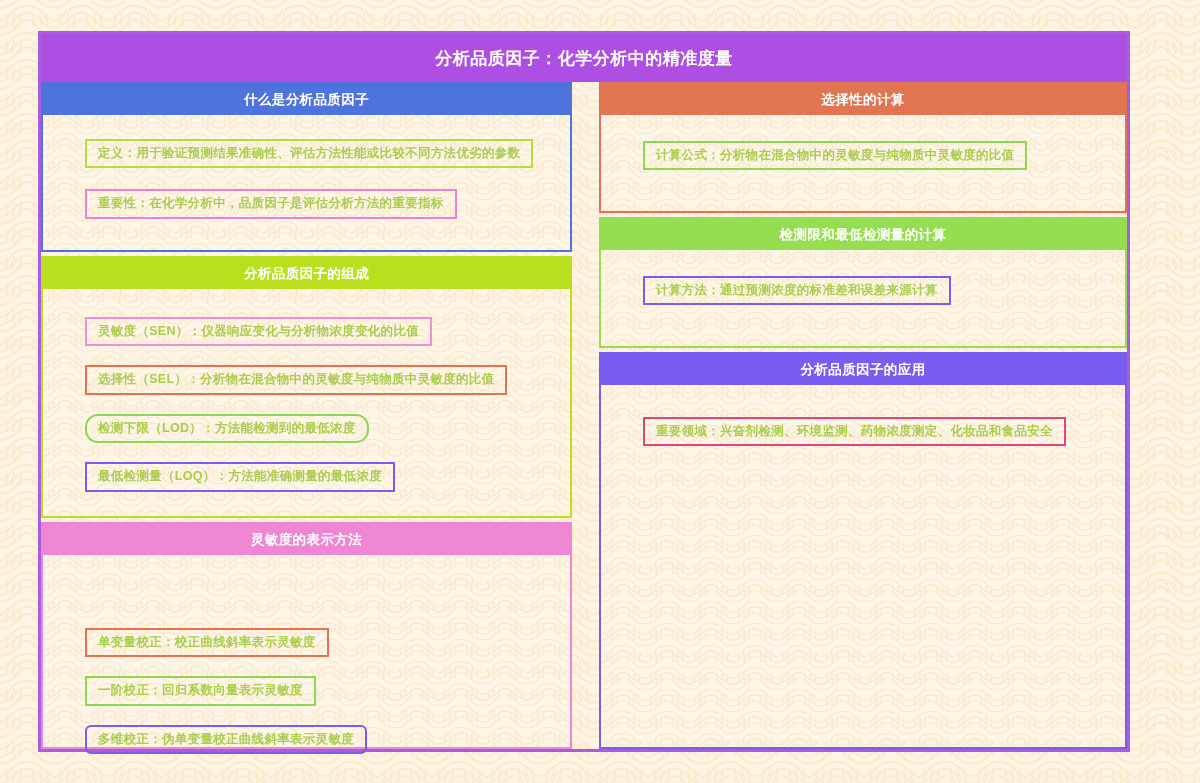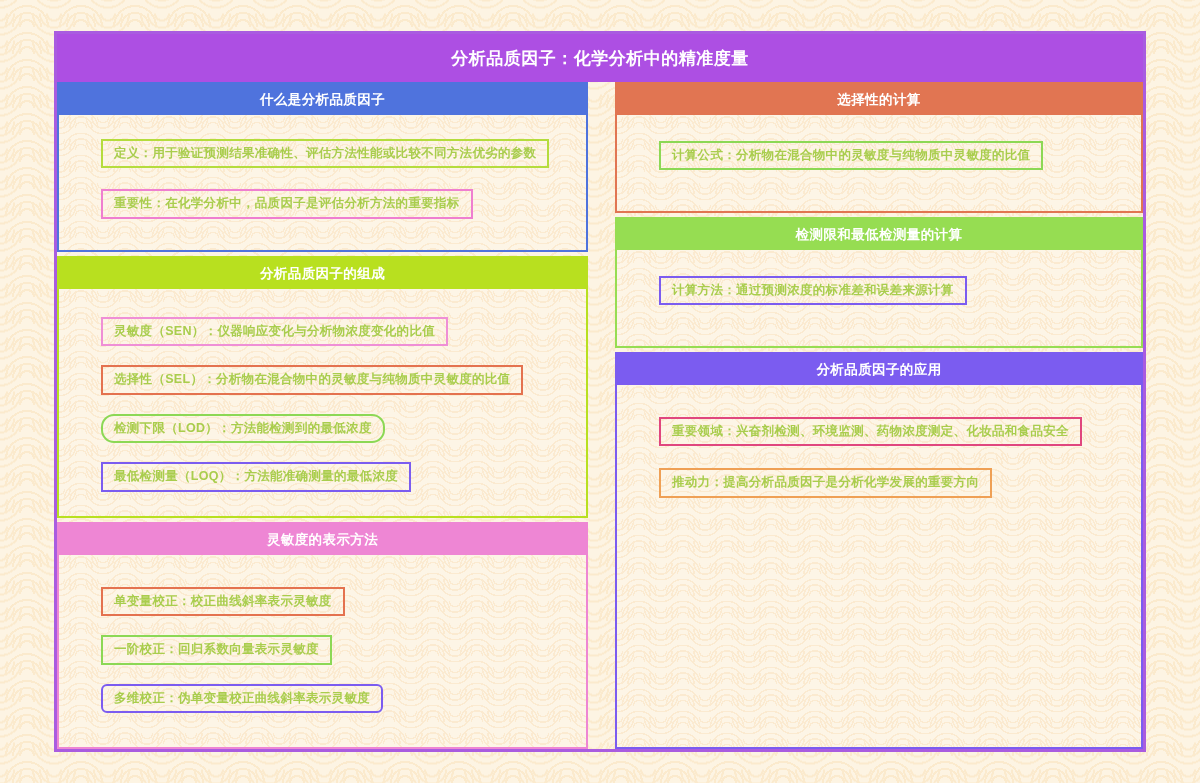--- a/index.html
+++ b/index.html
@@ -17,21 +17,21 @@
       radial-gradient(circle at 50% 100%, transparent 0 6px, #fbeacd 6px 8px, transparent 8px 13px, #fbeacd 13px 15px, transparent 15px 20px, #fbeacd 20px 22px, transparent 22px 27px),
       radial-gradient(circle at 50% 0%, transparent 0 6px, #fbeacd 6px 8px, transparent 8px 13px, #fbeacd 13px 15px, transparent 15px 20px, #fbeacd 20px 22px, transparent 22px 27px);
     background-size: 54px 27px;
     background-position: 0 0, 27px 13.5px;
     position: relative;
   }
 
   
   .mindmap {
     position: absolute;
-    left: 54px;
+    left: 38px;
     top: 31px;
     width: 1092px;
     height: 721px;
     border: 3px solid #a95ce0;
     background: transparent;
     display: flex;
     flex-direction: column;
   }
 
   
@@ -153,21 +153,21 @@
       <div class="section sec-comp" style="border-color: rgb(184, 224, 31);">
         <div class="section-header" style="background: rgb(184, 224, 31);">分析品质因子的组成</div>
         <div class="section-body">
           <div class="item" style="border-color: rgb(239, 143, 214); color: rgb(169, 205, 77);">灵敏度（SEN）：仪器响应变化与分析物浓度变化的比值</div>
           <div class="item" style="border-color: rgb(228, 114, 79); color: rgb(169, 205, 77);">选择性（SEL）：分析物在混合物中的灵敏度与纯物质中灵敏度的比值</div>
           <div class="item" style="border-color: rgb(140, 216, 85); color: rgb(169, 205, 77); border-radius: 13px;">检测下限（LOD）：方法能检测到的最低浓度</div>
           <div class="item" style="border-color: rgb(123, 92, 240); color: rgb(169, 205, 77);">最低检测量（LOQ）：方法能准确测量的最低浓度</div>
         </div>
       </div>
 
-      <div class="section sec-sens" style="border-color: rgb(238, 134, 212);">
+      <div class="section sec-sens" style="border-color: rgb(238, 134, 212); gap: 41px;">
         <div class="section-header" style="background: rgb(238, 134, 212);">灵敏度的表示方法</div>
         <div class="section-body">
           <div class="item" style="border-color: rgb(228, 114, 79); color: rgb(169, 205, 77);">单变量校正：校正曲线斜率表示灵敏度</div>
           <div class="item" style="border-color: rgb(140, 216, 85); color: rgb(169, 205, 77);">一阶校正：回归系数向量表示灵敏度</div>
           <div class="item" style="border-color: rgb(123, 92, 240); color: rgb(169, 205, 77); border-radius: 6px;">多维校正：伪单变量校正曲线斜率表示灵敏度</div>
         </div>
       </div>
 
     </div>
 
@@ -186,20 +186,19 @@
         <div class="section-header" style="background: rgb(150, 221, 82);">检测限和最低检测量的计算</div>
         <div class="section-body">
           <div class="item" style="border-color: rgb(123, 92, 240); color: rgb(169, 205, 77);">计算方法：通过预测浓度的标准差和误差来源计算</div>
         </div>
       </div>
 
       <div class="section sec-apply" style="border-color: rgb(123, 92, 240);">
         <div class="section-header" style="background: rgb(123, 92, 240);">分析品质因子的应用</div>
         <div class="section-body">
           <div class="item" style="border-color: rgb(224, 70, 126); color: rgb(169, 205, 77);">重要领域：兴奋剂检测、环境监测、药物浓度测定、化妆品和食品安全</div>
-          <div class="item" style="border-color: rgb(239, 160, 85); color: rgb(169, 205, 77);">推动力：提高分析品质因子是分析化学发展的重要方向</div>
         </div>
       </div>
 
     </div>
 
   </div>
 </div>
 
 </body></html>

